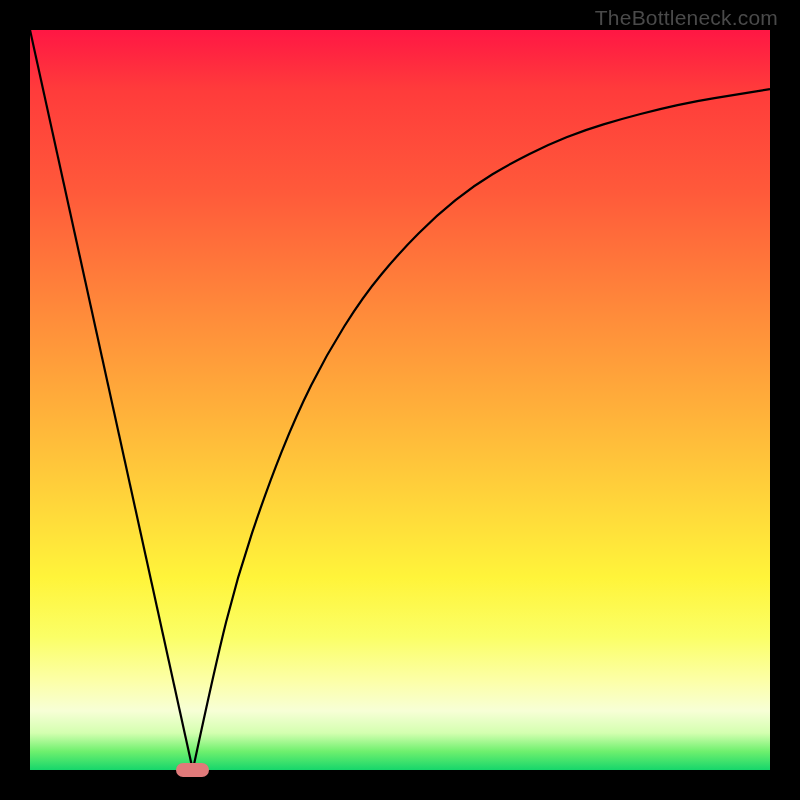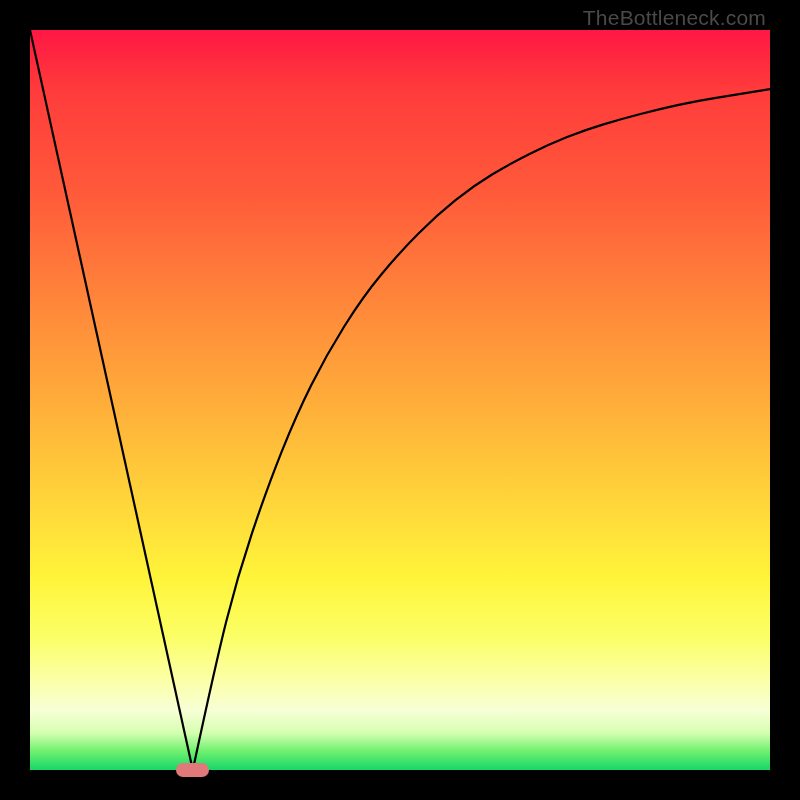--- a/index.html
+++ b/index.html
@@ -37,21 +37,21 @@
       #fcffa8 88%,
       #f7ffd6 92%,
       #d4ffb0 95%,
       #6ef06e 97.5%,
       #16d66b 100%
     );
   }
   .watermark {
     position: absolute;
     top: 6px;
-    right: 34px;
+    right: 22px;
     color: #4a4a4a;
     font-size: 21px;
     font-weight: 500;
     letter-spacing: 0.2px;
   }
   .marker {
     position: absolute;
     border-radius: 10px;
     background: #e07a7a;
   }

